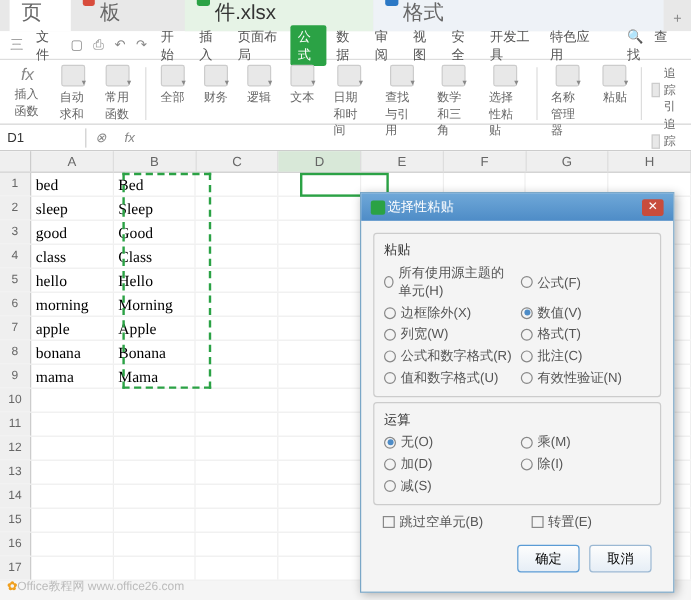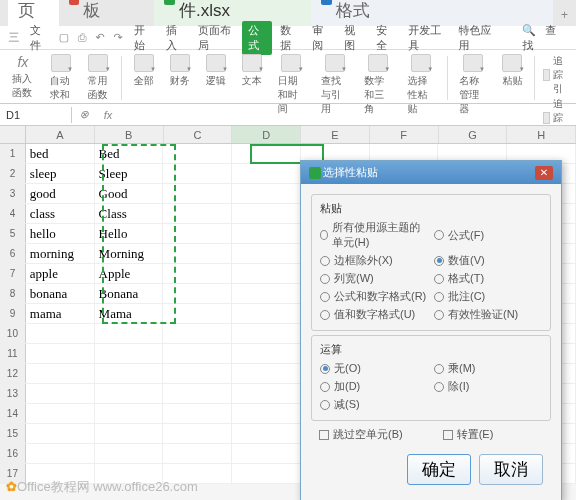--- a/index.html
+++ b/index.html
@@ -53,24 +53,24 @@
 .dlg-body{padding:6px 10px 10px;font-size:11px;color:#333;}
 .fieldset{border:1px solid #ccc;margin-top:4px;padding:6px 8px 8px;border-radius:3px;}
 .fs-title{font-size:11px;margin-bottom:4px;color:#333;}
 .opts{display:grid;grid-template-columns:1fr 1fr;gap:3px 6px;}
 .opt{display:flex;align-items:center;gap:4px;font-size:11px;color:#555;}
 .radio{width:10px;height:10px;border:1px solid #888;border-radius:50%;display:inline-flex;align-items:center;justify-content:center;}
 .radio.checked::after{content:"";width:5px;height:5px;background:#4e8cc7;border-radius:50%;}
 .checkbox{width:10px;height:10px;border:1px solid #888;}
 .chk-row{display:flex;gap:40px;padding:6px 8px;}
 .btns{display:flex;justify-content:flex-end;gap:8px;padding:6px 8px;}
-.btn{border:1px solid #9bb8d3;background:linear-gradient(#fdfdfd,#e6eef6);padding:3px 14px;font-size:17px;border-radius:3px;}
+.btn{border:1px solid #9bb8d3;background:linear-gradient(#fdfdfd,#e6eef6);padding:3px 14px;font-size:11px;border-radius:3px;}
 .btn.primary{border-color:#5a9bd5;}
 
-.watermark{position:absolute;bottom:4px;left:6px;font-size:13px;color:#bbb;}
+.watermark{position:absolute;bottom:4px;left:6px;font-size:10px;color:#bbb;}
 .watermark b{color:#f0a020;}
 </style>
 </head>
 <body>
 
 <div class="tabs-row">
   <div class="tab home">首页</div>
   <div class="tab">
       <span class="ico red"></span>
       <span>稻壳模板</span>

